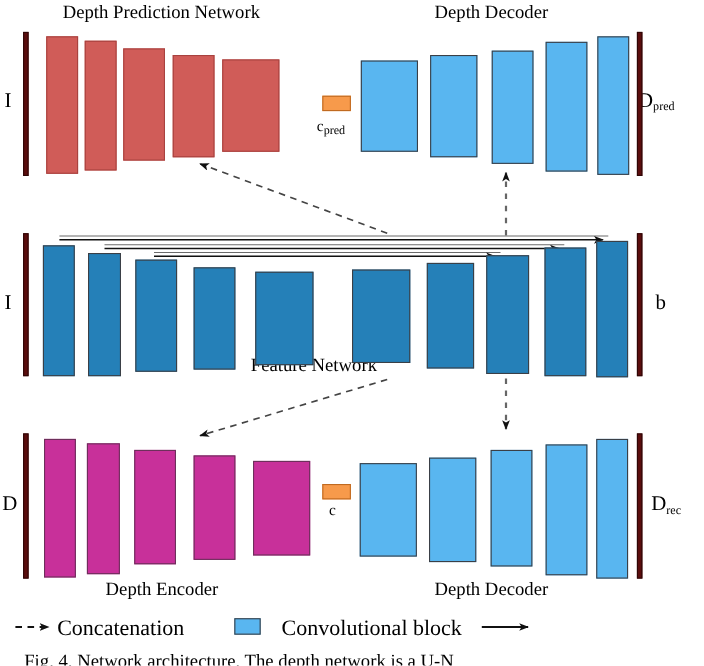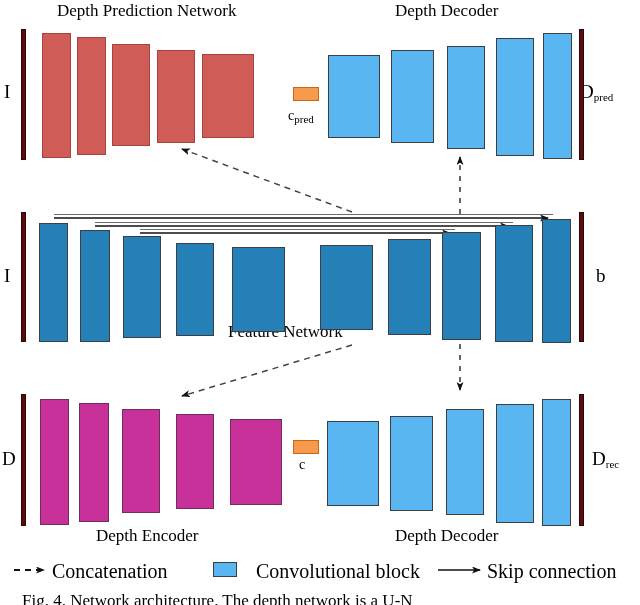--- a/index.html
+++ b/index.html
@@ -136,21 +136,20 @@
     </g>
   </svg>
 
   <div class="blk" style="left:213px; top:562px; width:24px; height:15px;
               background:#59b6f0; border:1px solid #3a3f46;"></div>
 
   <div class="lbl legend-lbl" style="left:52px; top:561px;">Concatenation</div>
 
   <div class="lbl legend-lbl" style="left:240px; top:561px;margin-left:16px;">Convolutional block</div>
 
-  <div class="lbl legend-lbl" style="left:487px; top:561px;">Skip connection</div>
 
   <div class="lbl" style="left:22px; top:592px; font-size:17px; color:#000;">Fig. 4. Network architecture. The depth network is a U-N</div>
 
 <div class="blk" style="left: 21px; top: 29px; width: 5px; height: 131px; background: rgb(90, 13, 13); border: 1px solid rgb(46, 6, 6);"></div>
     <div class="blk" style="left: 579px; top: 29px; width: 5px; height: 131px; background: rgb(90, 13, 13); border: 1px solid rgb(46, 6, 6);"></div>
     <div class="blk" style="left: 42px; top: 33px; width: 29px; height: 125px; background: rgb(208, 92, 88); border: 1px solid rgb(168, 66, 63);"></div>
     <div class="blk" style="left: 77px; top: 37px; width: 29px; height: 118px; background: rgb(208, 92, 88); border: 1px solid rgb(168, 66, 63);"></div>
     <div class="blk" style="left: 112px; top: 44px; width: 38px; height: 102px; background: rgb(208, 92, 88); border: 1px solid rgb(168, 66, 63);"></div>
     <div class="blk" style="left: 157px; top: 50px; width: 38px; height: 93px; background: rgb(208, 92, 88); border: 1px solid rgb(168, 66, 63);"></div>
     <div class="blk" style="left: 202px; top: 54px; width: 52px; height: 84px; background: rgb(208, 92, 88); border: 1px solid rgb(168, 66, 63);"></div>

